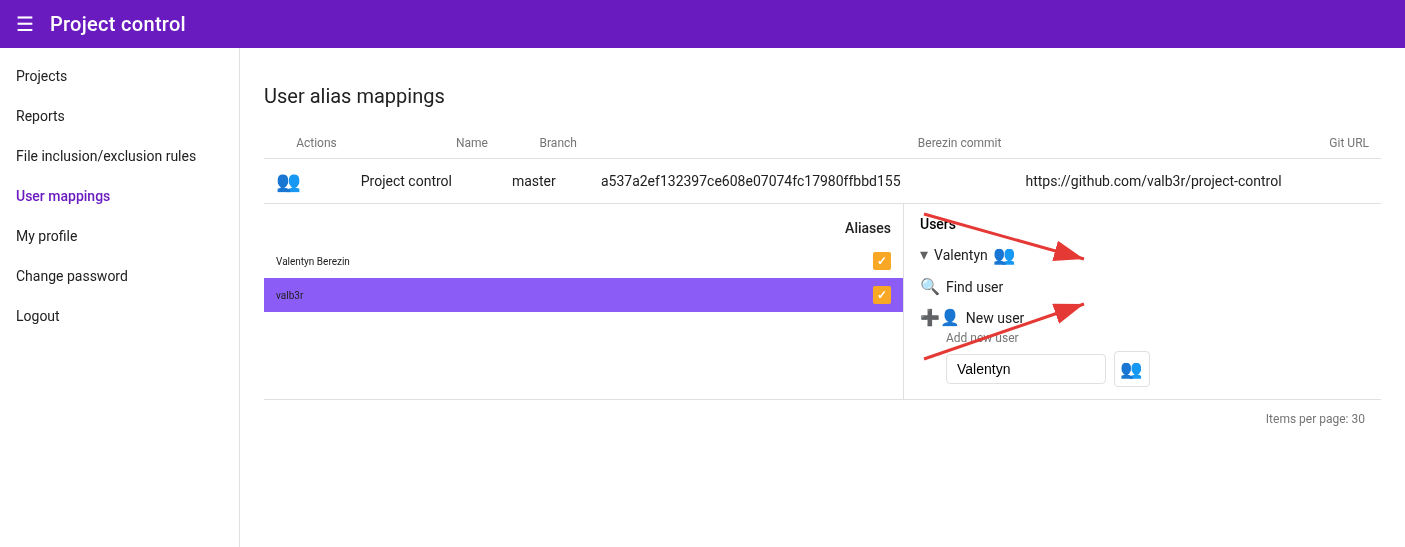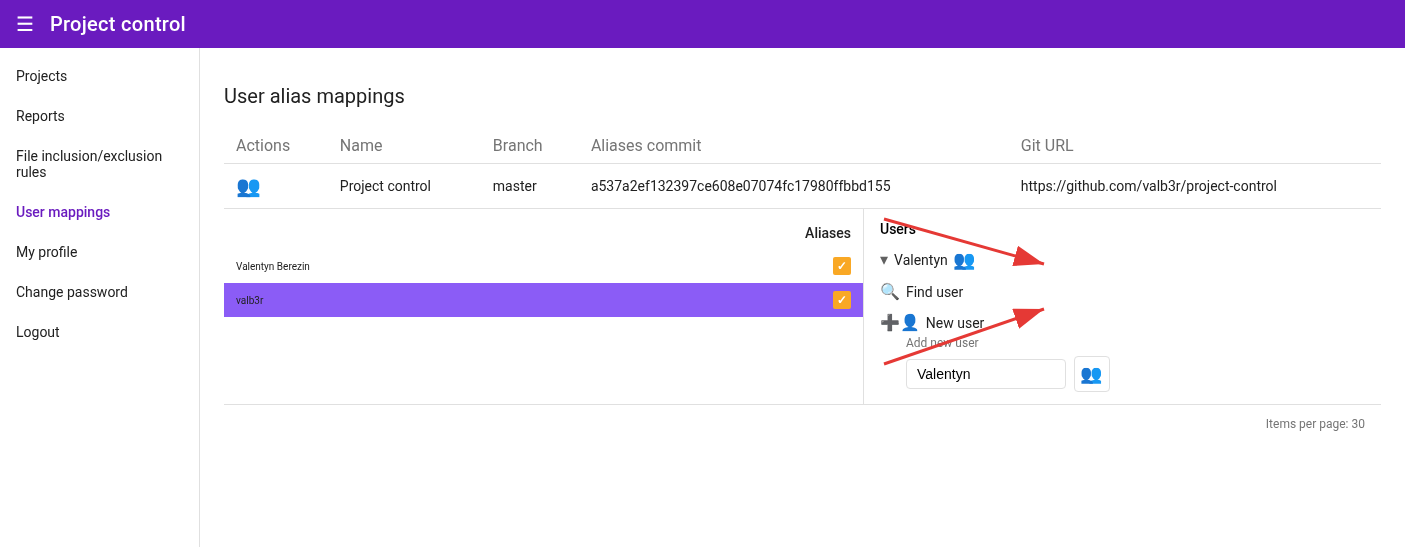--- a/index.html
+++ b/index.html
@@ -28,21 +28,21 @@
 
     
     .main-layout {
       display: flex;
       flex: 1;
       overflow: hidden;
     }
 
     
     .sidebar {
-      width: 200px;
+      width: 240px;
       flex-shrink: 0;
       border-right: 1px solid #e0e0e0;
       display: flex;
       flex-direction: column;
       padding-top: 8px;
       background: #fff;
     }
     .sidebar-item {
       padding: 12px 16px;
       cursor: pointer;
@@ -71,23 +71,23 @@
       margin-bottom: 20px;
     }
 
     
     .table-container {
       width: 100%;
       border-collapse: collapse;
       margin-bottom: 0;
     }
     .table-container th {
-      text-align: left;
+      text-align: right;
       font-weight: 400;
-      font-size: 16px;
+      font-size: 12px;
       color: #757575;
       padding: 8px 12px;
       border-bottom: 1px solid #e0e0e0;
     }
     .table-container td {
       padding: 10px 12px;
       border-bottom: 1px solid #e0e0e0;
       vertical-align: middle;
       font-size: 14px;
     }
@@ -269,21 +269,21 @@
 
   <div class="content">
     <div class="page-title">User alias mappings</div>
 
     <table class="table-container">
       <thead>
         <tr>
           <th>Actions</th>
           <th>Name</th>
           <th>Branch</th>
-          <th>Aliases commit</th>
+          <th>Berezin commit</th>
           <th>Git URL</th>
         </tr>
       </thead>
       <tbody>
         <tr>
           <td>
             <span class="action-icon">👥</span>
           </td>
           <td>Project control</td>
           <td>master</td>

